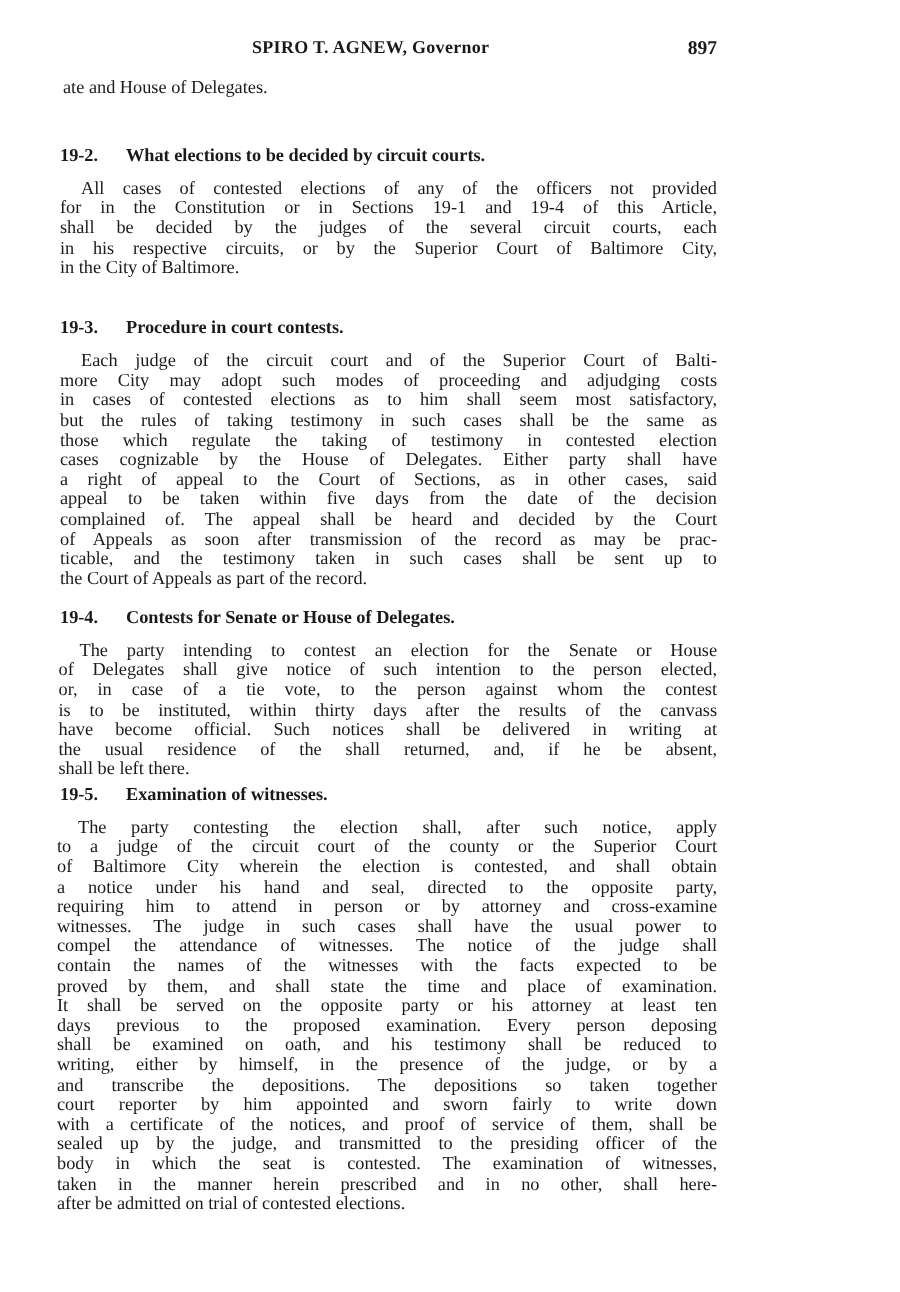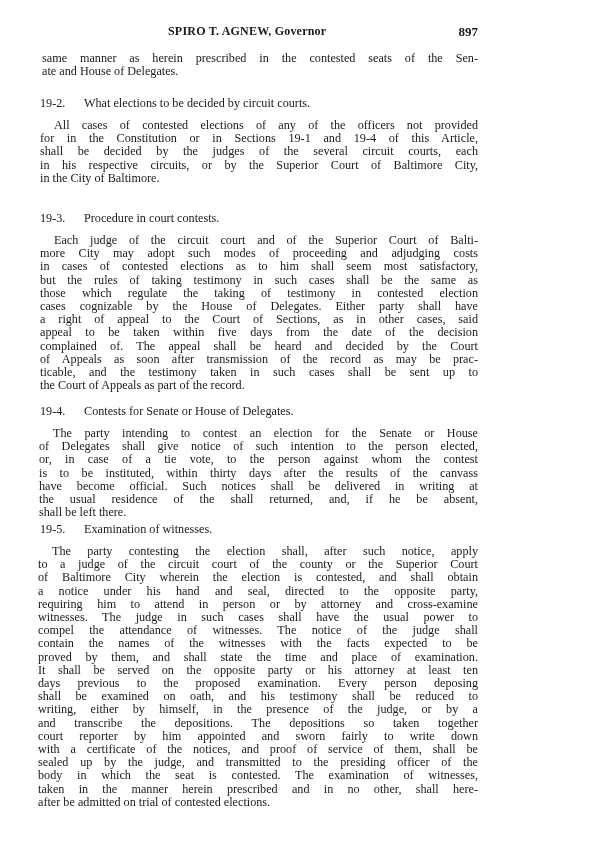--- a/index.html
+++ b/index.html
@@ -4,36 +4,35 @@
   <style>
     html, body { margin: 0; padding: 0; background: #ffffff; }
     body { width: 600px; height: 861px; overflow: hidden; position: relative; color: #1a1a1a; }
     .page { position: absolute; left: 38px; top: 0; width: 440px; font-family: "DejaVu Serif", serif; }
     .running-head { position: absolute; top: 24px; left: 0; width: 440px; height: 20px; text-align: right; }
     .rh-title { position: absolute; left: 130px; top: 0; font-size: 12px; font-weight: bold; letter-spacing: 0.2px; font-family: "Liberation Serif", serif; }
     .rh-page { position: absolute; right: 0; top: 0; font-size: 13px; font-weight: bold; font-family: "Liberation Serif", serif; }
     .body-text { font-family: "Liberation Serif", serif; font-size: 12.2px; line-height: 13.2px; text-align: justify; margin: 0; }
     .cont { position: absolute; top: 52px; left: 4px; width: 436px; }
     .section { position: absolute; left: 0; width: 440px; }
-    .sec-head { font-family: "Liberation Serif", serif; font-weight: normal; font-size: 12.2px; margin: 0 0 8px 2px; white-space: nowrap; }
+    .sec-head { font-family: "Liberation Serif", serif; font-weight: bold; font-size: 12.2px; margin: 0 0 8px 2px; white-space: nowrap; }
     .sec-num { display: inline-block; width: 44px; }
     .line { display: block; text-align: justify; text-align-last: justify; white-space: nowrap; }
     .line.last { text-align-last: left; }
   </style>
 </head>
 <body>
 
 <div class="page">
   <div class="running-head">
     <span class="rh-title">SPIRO T. AGNEW, Governor</span>
     <span class="rh-page">897</span>
   </div>
 
   <div class="cont body-text">
-    <span class="line">same manner as herein prescribed in the contested seats of the Sen-</span>
     <span class="line last">ate and House of Delegates.</span>
   </div>
 
   <div class="section" style="top:96px;">
     <div class="sec-head">
       <span class="sec-num">19-2.</span><span>What elections to be decided by circuit courts.</span>
     </div>
     <div class="body-text" style="padding-left:2px;">
       <span class="line" style="padding-left:14px;">All cases of contested elections of any of the officers not provided</span>
       <span class="line">for in the Constitution or in Sections 19-1 and 19-4 of this Article,</span>

